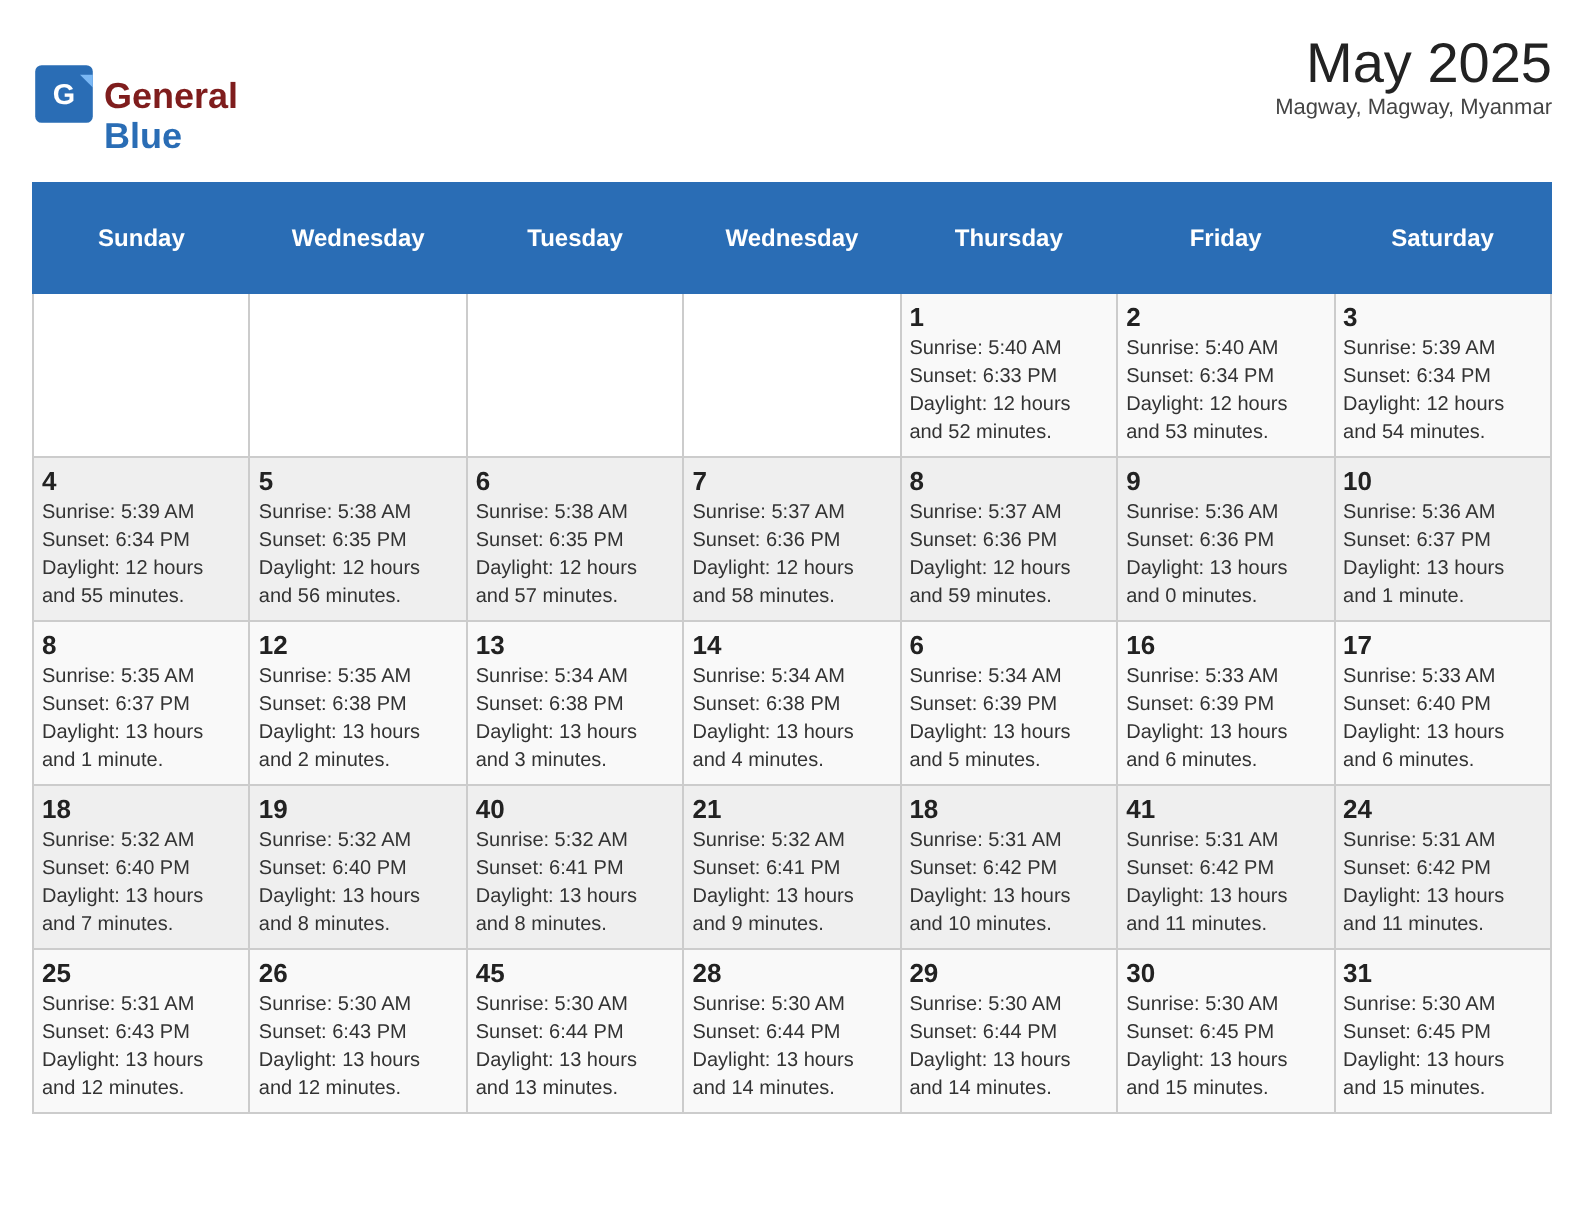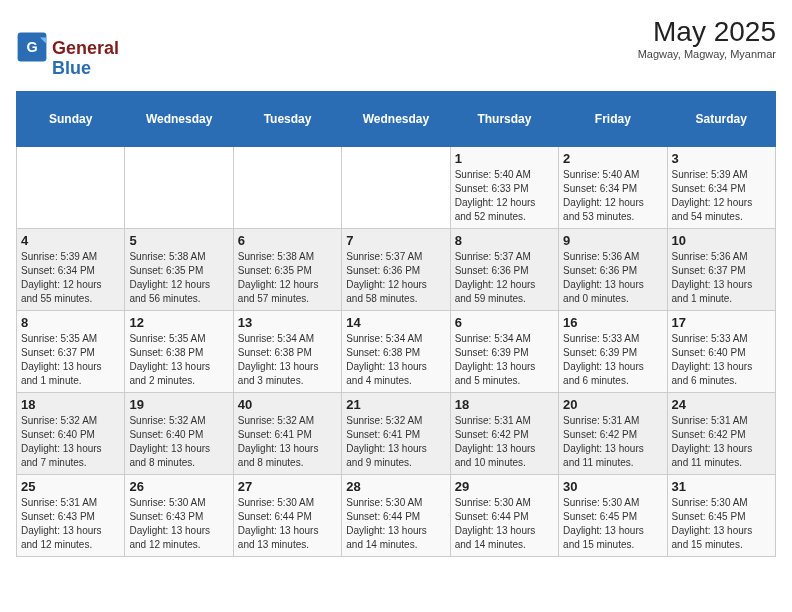--- a/index.html
+++ b/index.html
@@ -150,26 +150,26 @@
         <td><span class="day-num">6</span><span class="day-detail">Sunrise: 5:34 AM<br>Sunset: 6:39 PM<br>Daylight: 13 hours<br>and 5 minutes.</span></td>
         <td><span class="day-num">16</span><span class="day-detail">Sunrise: 5:33 AM<br>Sunset: 6:39 PM<br>Daylight: 13 hours<br>and 6 minutes.</span></td>
         <td><span class="day-num">17</span><span class="day-detail">Sunrise: 5:33 AM<br>Sunset: 6:40 PM<br>Daylight: 13 hours<br>and 6 minutes.</span></td>
       </tr>
       <tr>
         <td><span class="day-num">18</span><span class="day-detail">Sunrise: 5:32 AM<br>Sunset: 6:40 PM<br>Daylight: 13 hours<br>and 7 minutes.</span></td>
         <td><span class="day-num">19</span><span class="day-detail">Sunrise: 5:32 AM<br>Sunset: 6:40 PM<br>Daylight: 13 hours<br>and 8 minutes.</span></td>
         <td><span class="day-num">40</span><span class="day-detail">Sunrise: 5:32 AM<br>Sunset: 6:41 PM<br>Daylight: 13 hours<br>and 8 minutes.</span></td>
         <td><span class="day-num">21</span><span class="day-detail">Sunrise: 5:32 AM<br>Sunset: 6:41 PM<br>Daylight: 13 hours<br>and 9 minutes.</span></td>
         <td><span class="day-num">18</span><span class="day-detail">Sunrise: 5:31 AM<br>Sunset: 6:42 PM<br>Daylight: 13 hours<br>and 10 minutes.</span></td>
-        <td><span class="day-num">20</span><span class="day-detail">Sunrise: 5:31 AM<br>Sunset: 6:42 PM<br>Daylight: 13 hours<br>and 11 minutes.</span></td>
+        <td><span class="day-num">41</span><span class="day-detail">Sunrise: 5:31 AM<br>Sunset: 6:42 PM<br>Daylight: 13 hours<br>and 11 minutes.</span></td>
         <td><span class="day-num">24</span><span class="day-detail">Sunrise: 5:31 AM<br>Sunset: 6:42 PM<br>Daylight: 13 hours<br>and 11 minutes.</span></td>
       </tr>
       <tr>
         <td><span class="day-num">25</span><span class="day-detail">Sunrise: 5:31 AM<br>Sunset: 6:43 PM<br>Daylight: 13 hours<br>and 12 minutes.</span></td>
         <td><span class="day-num">26</span><span class="day-detail">Sunrise: 5:30 AM<br>Sunset: 6:43 PM<br>Daylight: 13 hours<br>and 12 minutes.</span></td>
-        <td><span class="day-num">27</span><span class="day-detail">Sunrise: 5:30 AM<br>Sunset: 6:44 PM<br>Daylight: 13 hours<br>and 13 minutes.</span></td>
+        <td><span class="day-num">45</span><span class="day-detail">Sunrise: 5:30 AM<br>Sunset: 6:44 PM<br>Daylight: 13 hours<br>and 13 minutes.</span></td>
         <td><span class="day-num">28</span><span class="day-detail">Sunrise: 5:30 AM<br>Sunset: 6:44 PM<br>Daylight: 13 hours<br>and 14 minutes.</span></td>
         <td><span class="day-num">29</span><span class="day-detail">Sunrise: 5:30 AM<br>Sunset: 6:44 PM<br>Daylight: 13 hours<br>and 14 minutes.</span></td>
         <td><span class="day-num">30</span><span class="day-detail">Sunrise: 5:30 AM<br>Sunset: 6:45 PM<br>Daylight: 13 hours<br>and 15 minutes.</span></td>
         <td><span class="day-num">31</span><span class="day-detail">Sunrise: 5:30 AM<br>Sunset: 6:45 PM<br>Daylight: 13 hours<br>and 15 minutes.</span></td>
       </tr>
     </tbody>
 </table>
 
 </body></html>

